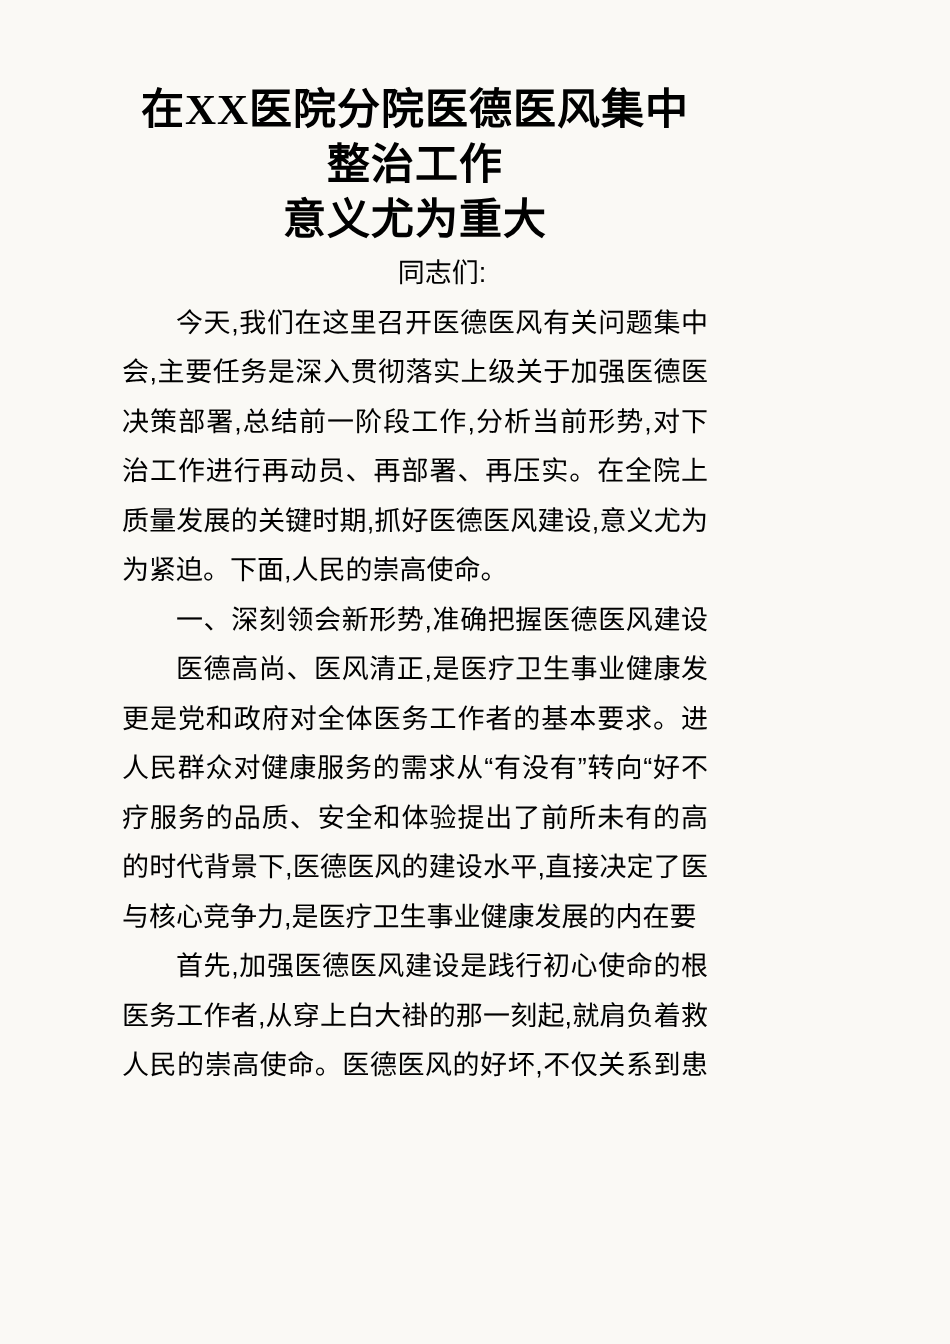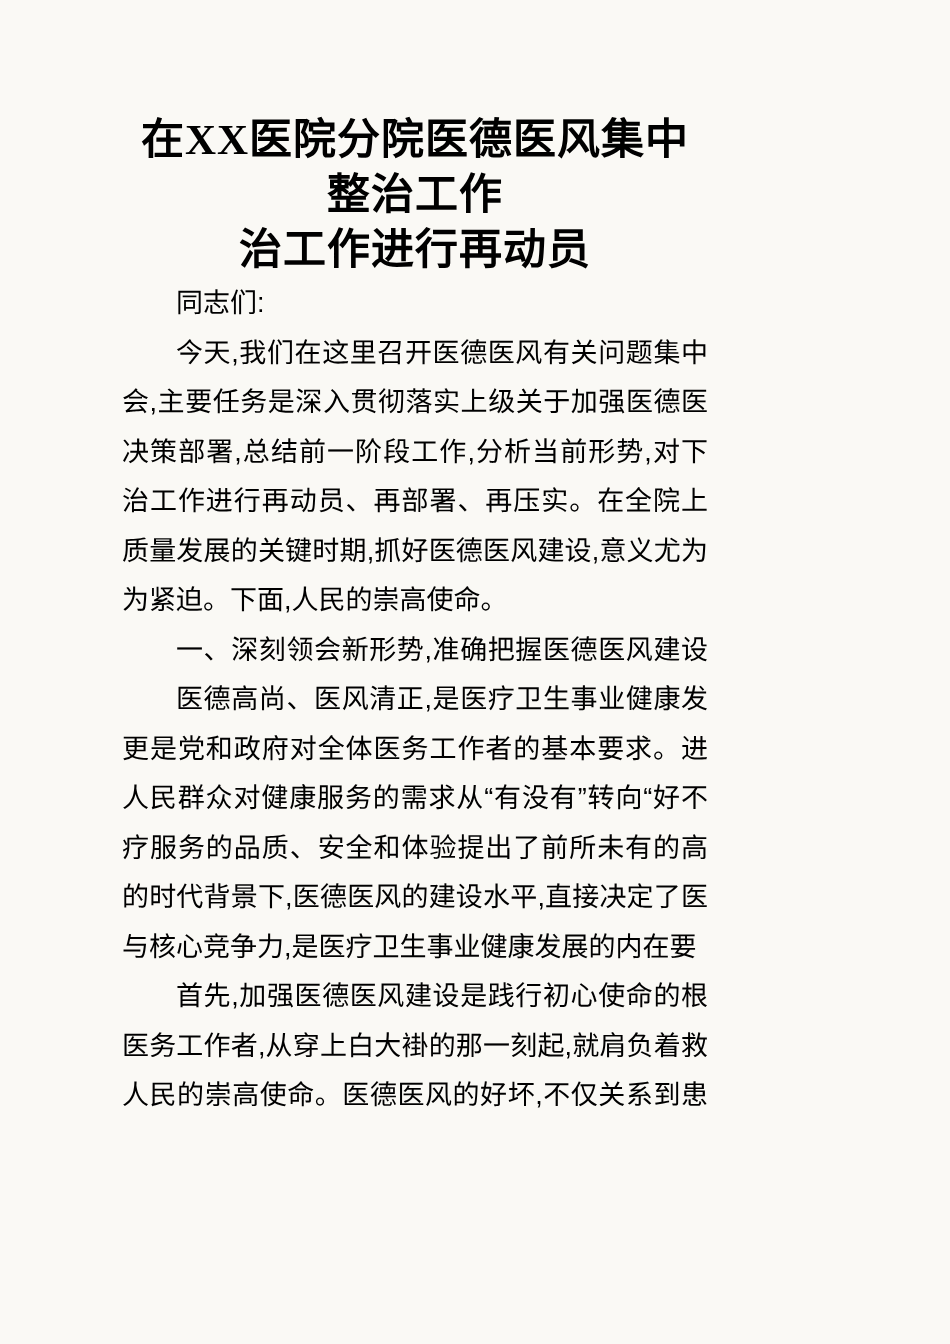--- a/index.html
+++ b/index.html
@@ -11,21 +11,21 @@
     width: 950px;
     height: 1344px;
     background: #FAF9F5;
     color: #000000;
     overflow: hidden;
     font-family: "Liberation Sans", sans-serif;
   }
   .content {
     box-sizing: border-box;
     width: 828px;
-    padding: 112px 120px 0 122px;
+    padding: 82px 120px 0 122px;
   }
   .doc-title {
     font-family: "Liberation Serif", serif;
     font-weight: bold;
     font-size: 43px;
     line-height: 55px;
     text-align: center;
     letter-spacing: 1px;
     color: #000000;
   }
@@ -40,35 +40,36 @@
     padding: 0;
   }
   .line {
     text-align: left;
     white-space: normal;
     overflow: hidden;
     height: 49.5px;
   }
   .line.indent {
     text-indent: 2em;
+    text-align: center;
   }
   .line.stretch {
     text-align: justify;
     text-align-last: justify;
     text-justify: inter-ideograph;
   }
 </style>
 </head>
 <body>
 
 <div class="page">
   <div class="content">
     <div class="doc-title">
       <div class="title-line">在XX医院分院医德医风集中整治工作</div>
-      <div class="title-line">治工作进行再动员</div>
+      <div class="title-line">意义尤为重大</div>
     </div>
     <div class="doc-body">
         <div class="paragraph">
           <div class="line indent">同志们:</div>
         </div>
         <div class="paragraph">
           <div class="line indent stretch">今天,我们在这里召开医德医风有关问题集中整治工作推进</div>
           <div class="line stretch">会,主要任务是深入贯彻落实上级关于加强医德医风建设的系列</div>
           <div class="line stretch">决策部署,总结前一阶段工作,分析当前形势,对下一步的集中整</div>
           <div class="line stretch">治工作进行再动员、再部署、再压实。在全院上下奋力推进高</div>

